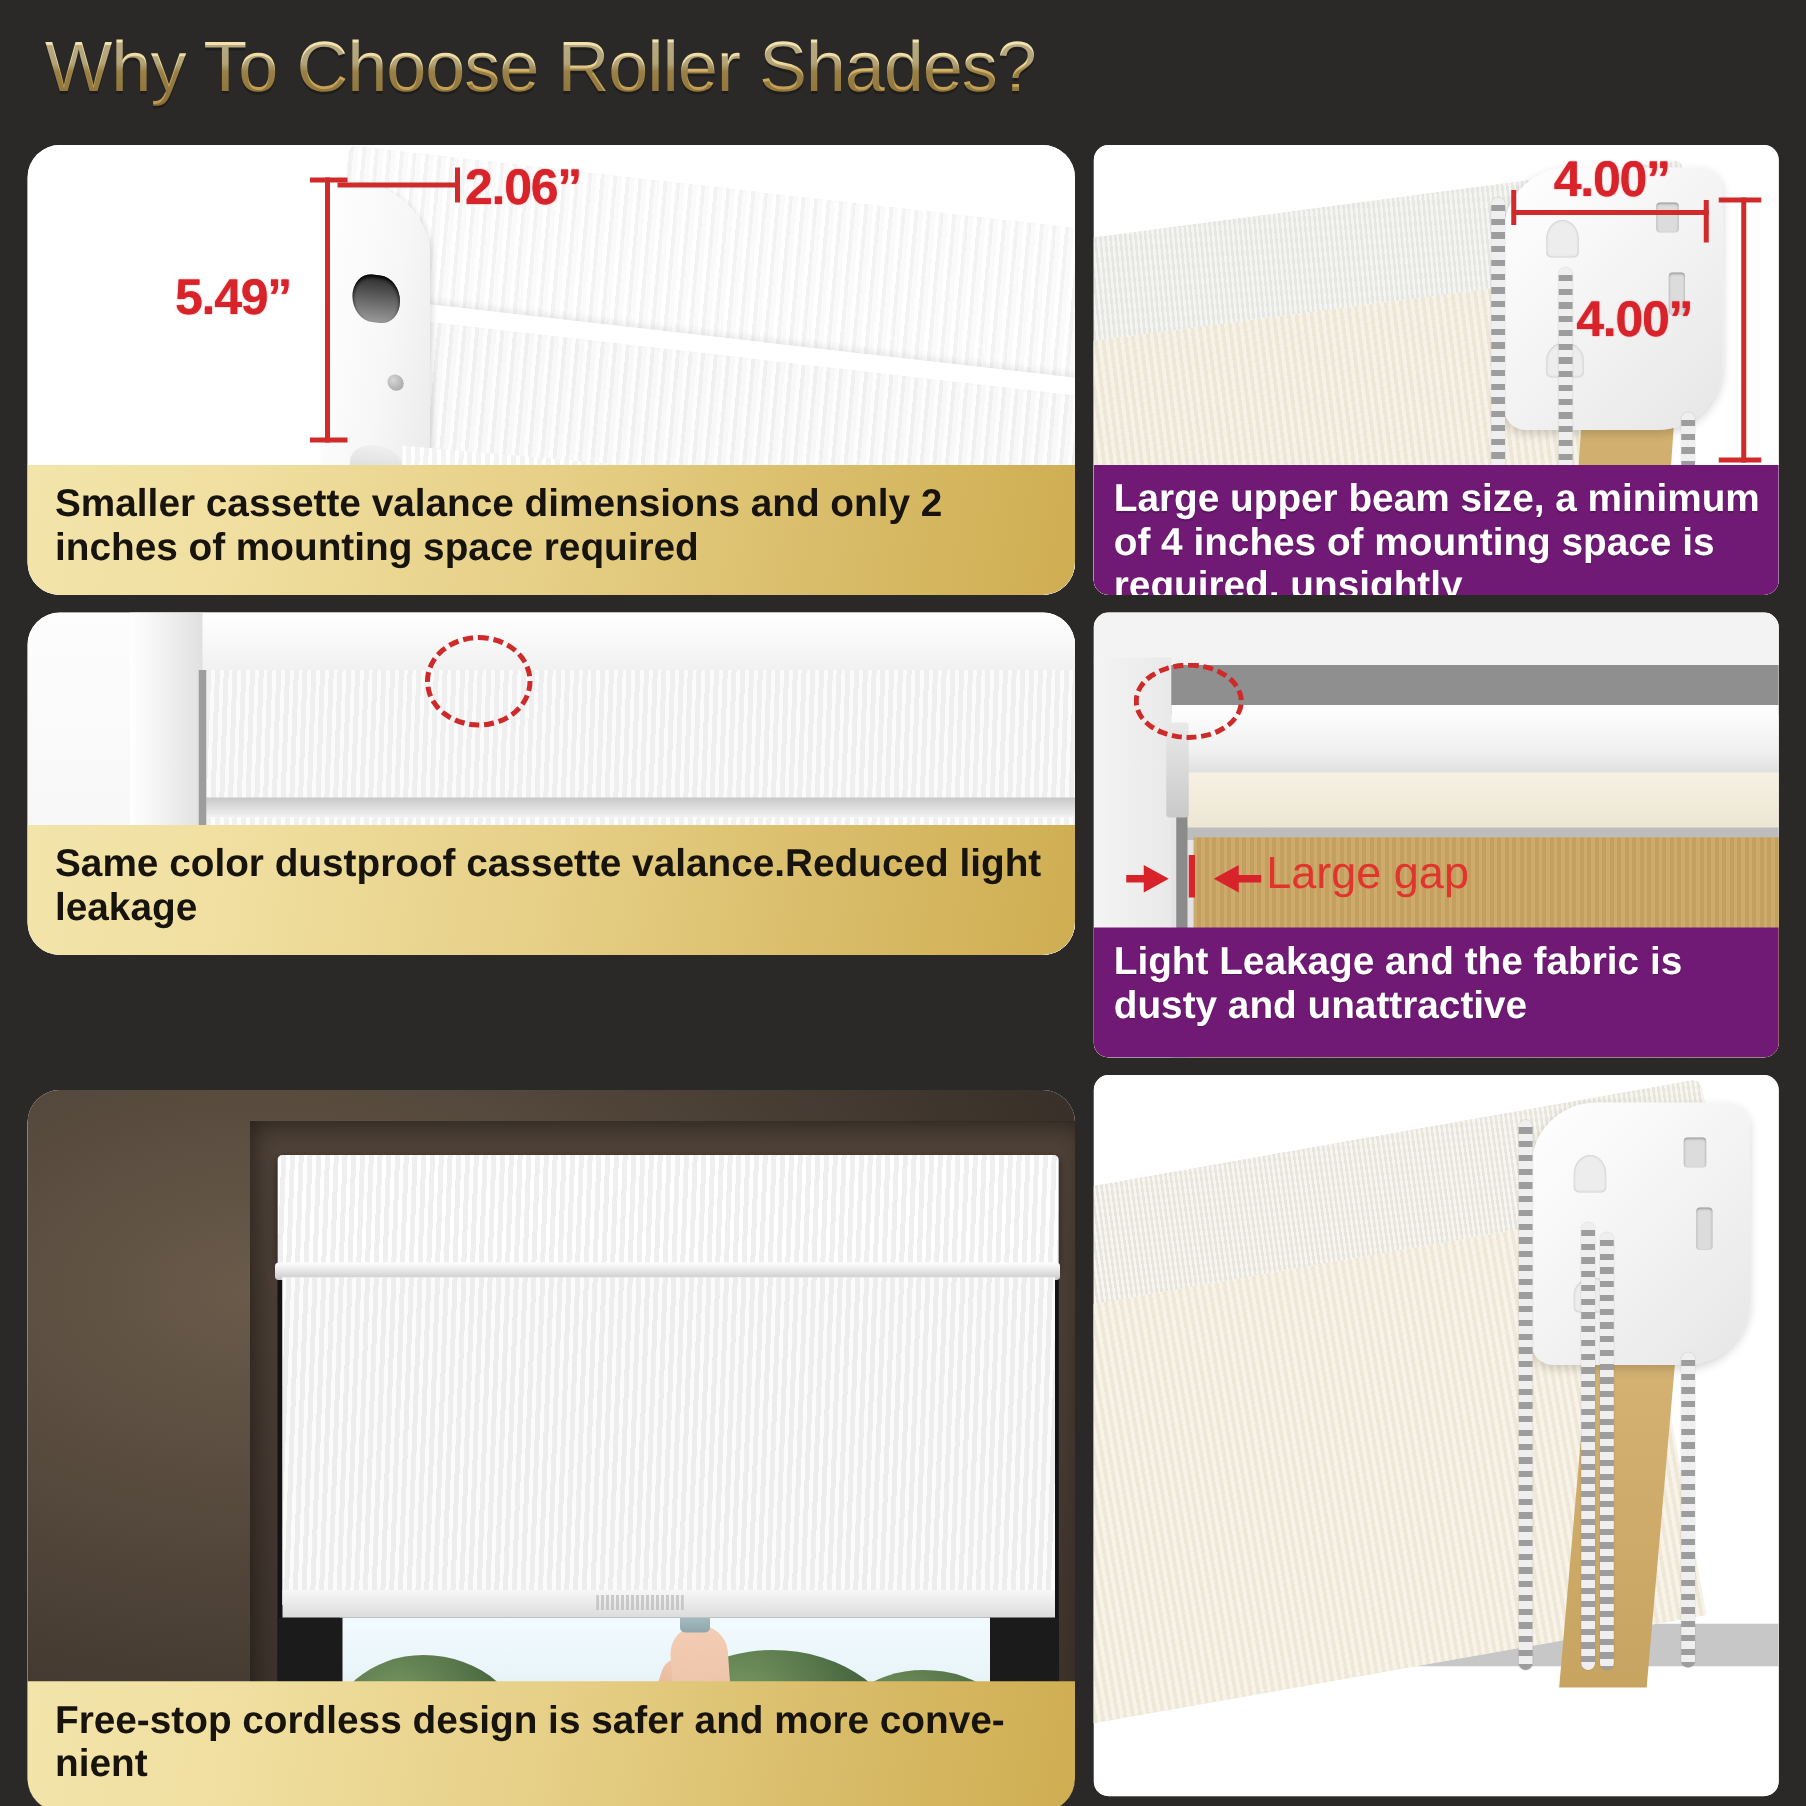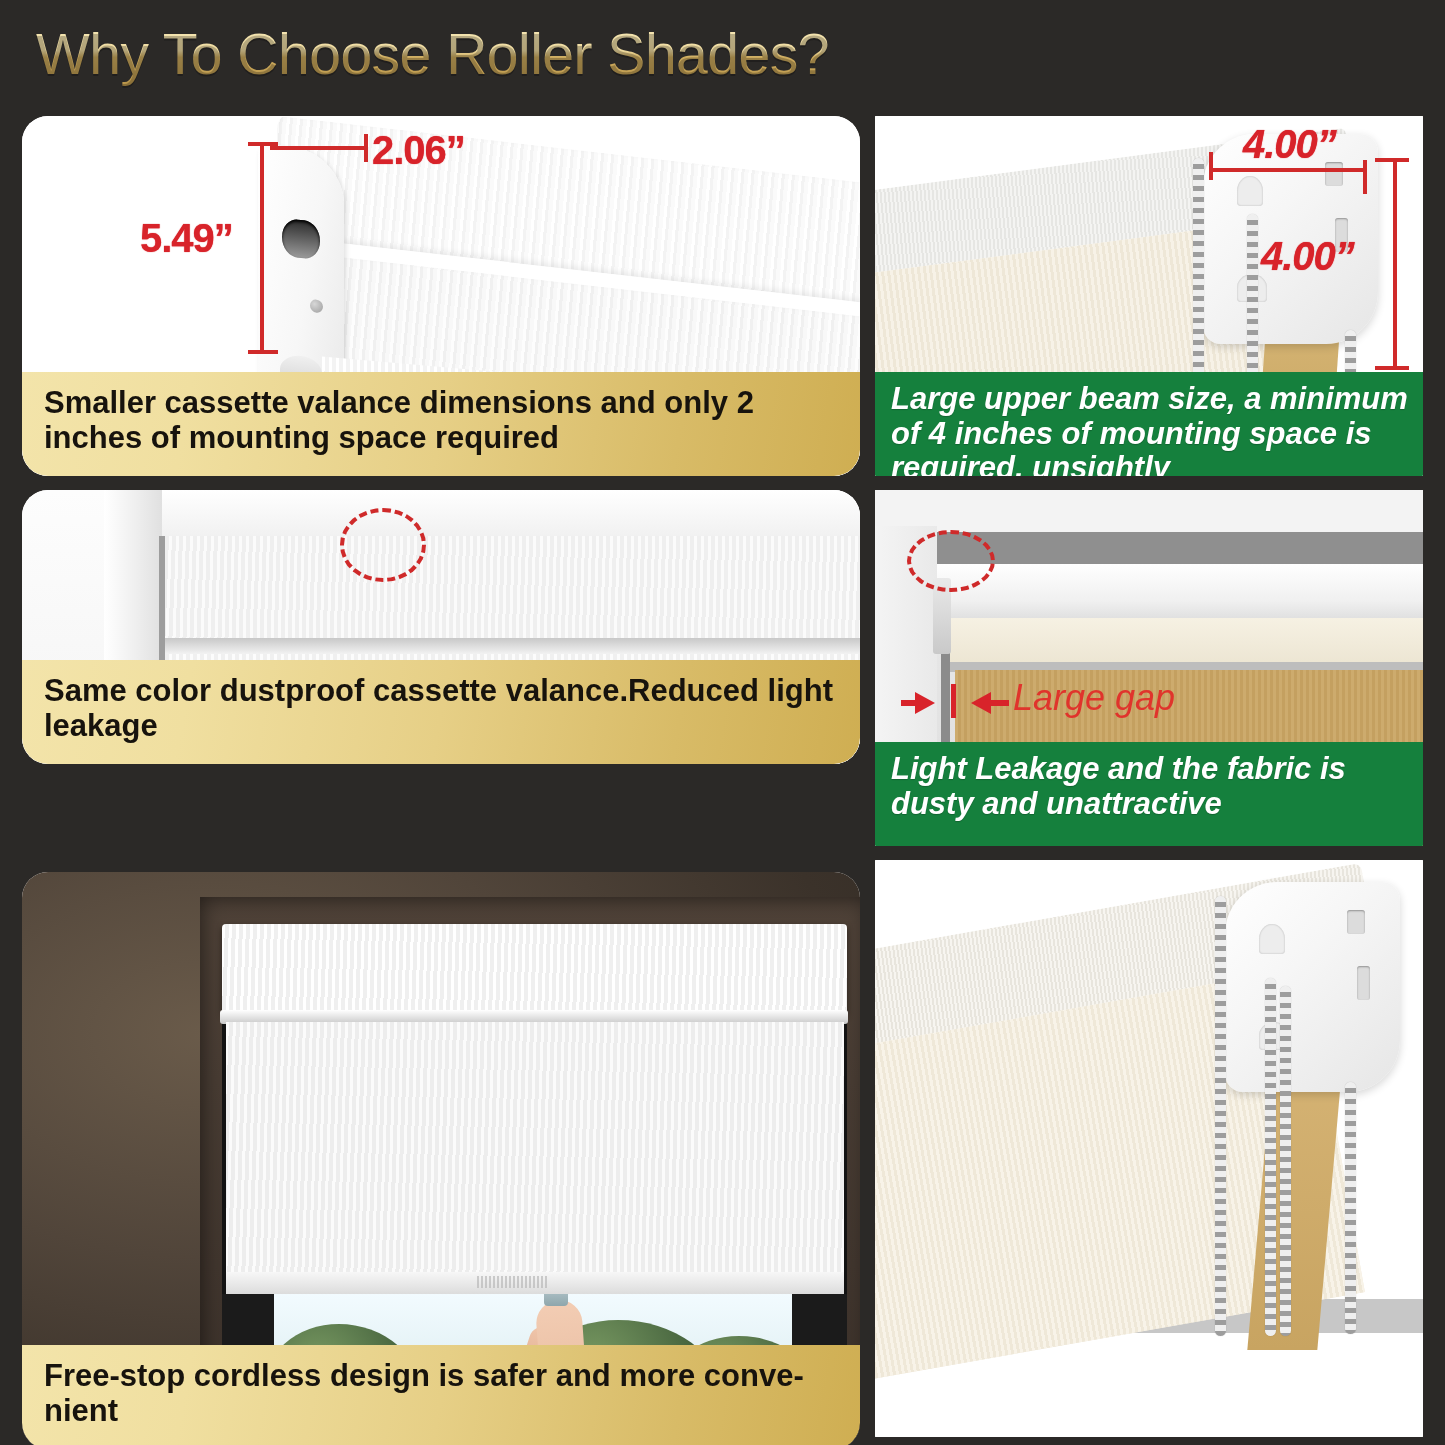--- a/index.html
+++ b/index.html
@@ -23,21 +23,21 @@
     background:linear-gradient(180deg,#f7e9ba 0%,#efdba0 45%,#cdab5e 55%,#b89449 100%);
     -webkit-background-clip:text;background-clip:text;
     -webkit-text-fill-color:transparent;color:transparent;
     text-shadow:0 2px 0 rgba(0,0,0,.25);
     white-space:nowrap;
   }
   
   .grid{position:absolute;left:0;top:108px;width:1445px;height:1337px;}
   .panel{position:absolute;overflow:hidden;background:#fff;}
   .panel.left{border-radius:26px;}
-  .panel.right{border-radius:1px;font-style:italic;}
+  .panel.right{border-radius:12px;}
 
   
   .p-tl{left:22px;  top:8px;   width:838px; height:360px;}
   .p-tr{left:875px; top:8px;   width:548px; height:360px;}
   .p-ml{left:22px;  top:382px; width:838px; height:274px;}
   .p-mr{left:875px; top:382px; width:548px; height:356px;}
   .p-bl{left:22px;  top:752px; width:838px; height:577px;margin-top:12px;}
   .p-br{left:875px; top:752px; width:548px; height:577px;}
 
   .photo{position:absolute;left:0;top:0;right:0;bottom:0;overflow:hidden;}
@@ -51,21 +51,21 @@
   }
   .cap.gold{
     background:linear-gradient(100deg,#f3e4aa 0%,#f0dfa0 20%,#e6cf86 50%,#d8bb67 78%,#cfae52 100%);
     color:#17130d;
     padding:14px 18px 22px 22px;
     font-size:31px;
     border-bottom-left-radius:26px;border-bottom-right-radius:26px;
     height:104px;
   }
   .cap.grey{
-    background:#15803d;
+    background:#701a75;
     color:#ffffff;
     padding:10px 12px 8px 16px;
     font-size:31px;
     height:104px;
     text-shadow:0 1px 1px rgba(0,0,0,.22);
   }
 
   
   .ann{position:absolute;color:#d8232a;font-weight:bold;white-space:nowrap;}
   .dim-num{font-size:40px;letter-spacing:-1px;text-shadow:0 0 1px #d8232a;}

